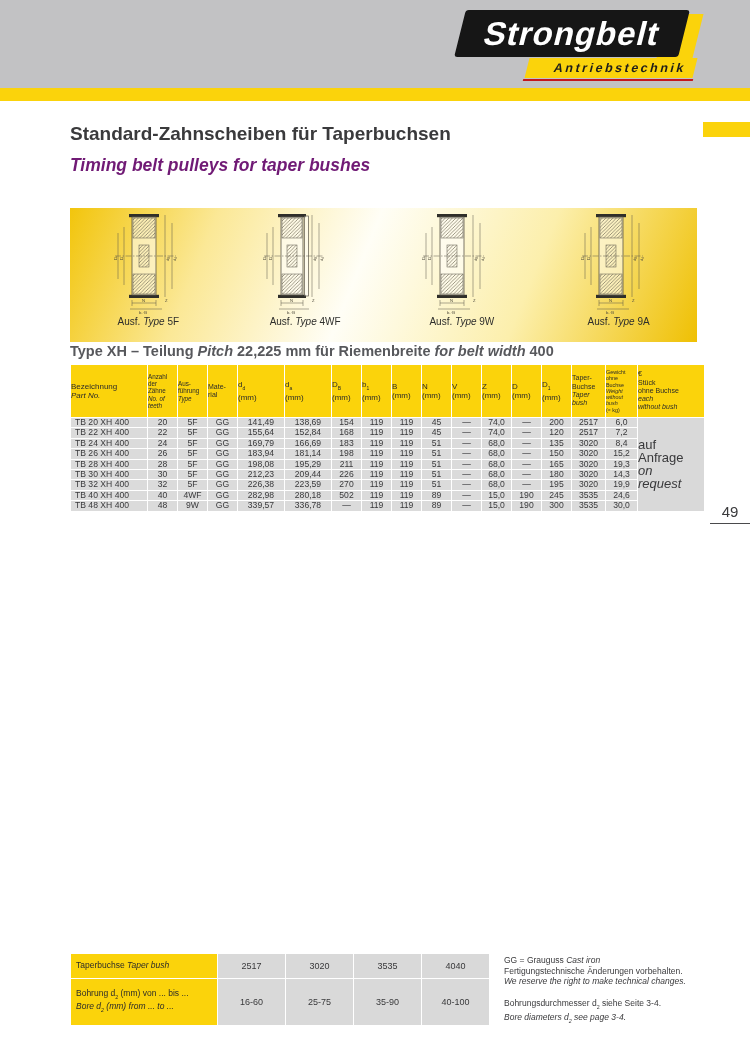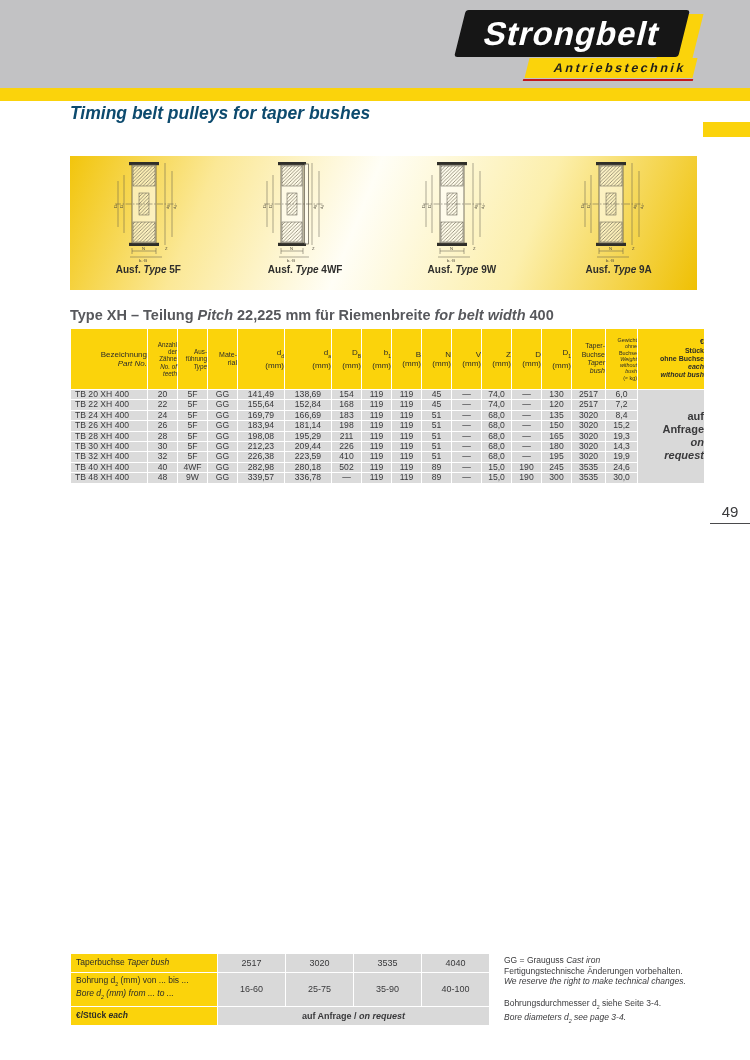--- a/index.html
+++ b/index.html
@@ -20,41 +20,41 @@
   .logo-yellow{position:absolute;left:527px;top:58px;width:168px;height:20px;
        background:var(--brand-yellow);transform:skewX(-14deg);
        display:flex;align-items:center;justify-content:flex-end;padding-right:9px;}
   .logo-yellow span{font-weight:bold;font-size:12.5px;letter-spacing:2.5px;color:#1d1d1b;}
   .logo-redline{position:absolute;left:523px;top:79px;width:170px;height:2px;
        background:var(--logo-red);transform:skewX(-14deg);}
   .yellow-band{height:13px;background:var(--brand-yellow);}
   .side-tab{position:absolute;top:122px;right:0;width:47px;height:15px;background:var(--brand-yellow);}
   main{padding:0 50px 0 70px;}
   .title-de{margin:22px 0 0;font-size:19px;font-weight:bold;color:#3A3A3C;}
-  .title-en{margin:2px 0 0;font-size:17.5px;font-weight:bold;font-style:italic;color:#0c4a6e;}
+  .title-en{margin:10px 0 0;font-size:17.5px;font-weight:bold;font-style:italic;color:#701a75;}
   .banner{margin-top:32px;width:627px;height:134px;
        background:linear-gradient(112deg,#F2C50C 0%,#FBE896 22%,#FFFEF6 46%,#FCEFAC 72%,#EFC003 100%);
        display:flex;justify-content:space-around;align-items:flex-start;padding-top:5px;}
   .drawing{display:flex;flex-direction:column;align-items:center;}
   .drawing-label{font-size:10px;font-weight:bold;color:#2e2e2c;margin-top:1px;}
-  .section-title{margin:17px 0 5px;font-size:14.5px;font-weight:bold;color:#57585C;}
-  .it{font-style:italic;} .bd{font-weight:bold;}
+  .section-title{margin:1px 0 5px;font-size:14.5px;font-weight:bold;color:#57585C;}
+  .it{font-style:italic;} .bd{font-weight:normal;}
   sub{font-size:0.62em;}
   #main-table{border-collapse:separate;border-spacing:1px;table-layout:fixed;width:630px;}
-  #main-table th.hc{background:var(--brand-yellow);vertical-align:middle;text-align:right;
-       height:60px;padding:1px 0;color:#2c2c28;font-weight:normal;}
+  #main-table th.hc{background:var(--brand-yellow);vertical-align:middle;text-align:left;
+       height:52px;padding:1px 0;color:#2c2c28;font-weight:normal;}
   .hc-m{font-size:8px;line-height:9.5px;}
   .hc-s{font-size:7px;line-height:8.3px;}
   .hc-xs{font-size:6.3px;line-height:7.2px;}
   .hc-xxs{font-size:5.4px;line-height:6.2px;}
   #main-table tbody td{background:var(--row-gray);height:9.4px;line-height:9.4px;
        font-size:8.6px;text-align:center;color:#39393B;padding:0;overflow:hidden;white-space:nowrap;}
   #main-table td.c-name{text-align:left;padding-left:4px;}
   #main-table td.c-price{background:var(--block-gray);vertical-align:middle;}
-  .c-price div{font-weight:bold;font-size:11px;line-height:13px;text-align:right;}
+  .c-price div{font-weight:bold;font-size:13px;line-height:13px;text-align:left;}
   #page-num{position:absolute;top:503px;right:0;width:40px;text-align:center;
        font-size:15px;color:#3A3A3C;padding-bottom:3px;border-bottom:1.5px solid #4a4a4c;}
   .bottom{position:absolute;top:953px;left:70px;display:flex;gap:14px;}
   #bottom-table{border-collapse:separate;border-spacing:1px;table-layout:fixed;width:418px;}
   #bottom-table th.bl{background:var(--brand-yellow);text-align:left;padding:2px 5px;
        font-size:8.5px;line-height:9.6px;color:#2c2c28;font-weight:normal;vertical-align:middle;}
   #bottom-table td{background:var(--block-gray);text-align:center;font-size:9px;
        color:#39393B;height:16px;vertical-align:middle;}
   #bottom-table tr:nth-child(2) th,#bottom-table tr:nth-child(2) td{height:24px;}
   #notes{font-size:8.5px;line-height:10.5px;color:#3A3A3C;padding-top:2px;width:250px;}
@@ -72,20 +72,21 @@
     <div class="logo-yellow">
       <span>Antriebstechnik</span>
     </div>
     <div class="logo-redline"></div>
   </div>
 </header>
 <div class="yellow-band"></div>
 <div class="side-tab"></div>
 
 <main>
+  <h1 class="title-de">Standard-Zahnscheiben für Taperbuchsen</h1>
   <h2 class="title-en">Timing belt pulleys for taper bushes</h2>
 
   <section class="banner" id="drawings">
       <div class="drawing">
         <svg width="100" height="102" viewBox="0 0 100 102">
           <defs>
             <pattern id="h0" width="3.5" height="3.5" patternUnits="userSpaceOnUse">
               <path d="M0 3.5 L3.5 0" stroke="#76705c" stroke-width="0.7"></path>
             </pattern>
           </defs>
@@ -329,21 +330,21 @@
           <td class="c-num">GG</td>
           <td class="c-num">141,49</td>
           <td class="c-num">138,69</td>
           <td class="c-num">154</td>
           <td class="c-num">119</td>
           <td class="c-num">119</td>
           <td class="c-num">45</td>
           <td class="c-num">—</td>
           <td class="c-num">74,0</td>
           <td class="c-num">—</td>
-          <td class="c-num">130</td>
+          <td class="c-num">200</td>
           <td class="c-num">2517</td>
           <td class="c-num">6,0</td>
           <td class="c-price" rowspan="9">
             <div><span class="bd">auf</span></div>
             <div><span class="bd">Anfrage</span></div>
             <div><span class="it bd">on</span></div>
             <div><span class="it bd">request</span></div>
           </td>
         </tr>
         <tr>
@@ -436,21 +437,21 @@
           <td class="c-num">3020</td>
           <td class="c-num">14,3</td>
         </tr>
         <tr>
           <td class="c-name">TB 32 XH 400</td>
           <td class="c-num">32</td>
           <td class="c-num">5F</td>
           <td class="c-num">GG</td>
           <td class="c-num">226,38</td>
           <td class="c-num">223,59</td>
-          <td class="c-num">410</td>
+          <td class="c-num">270</td>
           <td class="c-num">119</td>
           <td class="c-num">119</td>
           <td class="c-num">51</td>
           <td class="c-num">—</td>
           <td class="c-num">68,0</td>
           <td class="c-num">—</td>
           <td class="c-num">195</td>
           <td class="c-num">3020</td>
           <td class="c-num">19,9</td>
         </tr>
@@ -517,26 +518,20 @@
         </tr>
         <tr>
           <th class="bl">
             <div><span>Bohrung </span><span>d<sub>2</sub></span><span> (mm) von ... bis ...</span></div>
             <div><span class="it">Bore </span><span class="it">d<sub>2</sub></span><span class="it"> (mm) from ... to ...</span></div>
           </th>
           <td class="bv">16-60</td>
           <td class="bv">25-75</td>
           <td class="bv">35-90</td>
           <td class="bv">40-100</td>
-        </tr>
-        <tr>
-          <th class="bl">
-            <div><span class="bd">€/Stück </span><span class="it bd">each</span></div>
-          </th>
-          <td class="bs" colspan="4"><span class="bd">auf Anfrage</span><span class="bd"> / </span><span class="it bd">on request</span></td>
         </tr>
       </tbody>
   </table>
   <div id="notes">
       <div class="note-group">
         <div class="note-line"><span>GG = Grauguss </span><span class="it">Cast iron</span></div>
         <div class="note-line"><span>Fertigungstechnische Änderungen vorbehalten.</span></div>
         <div class="note-line"><span class="it">We reserve the right to make technical changes.</span></div>
       </div>
       <div class="note-group">

